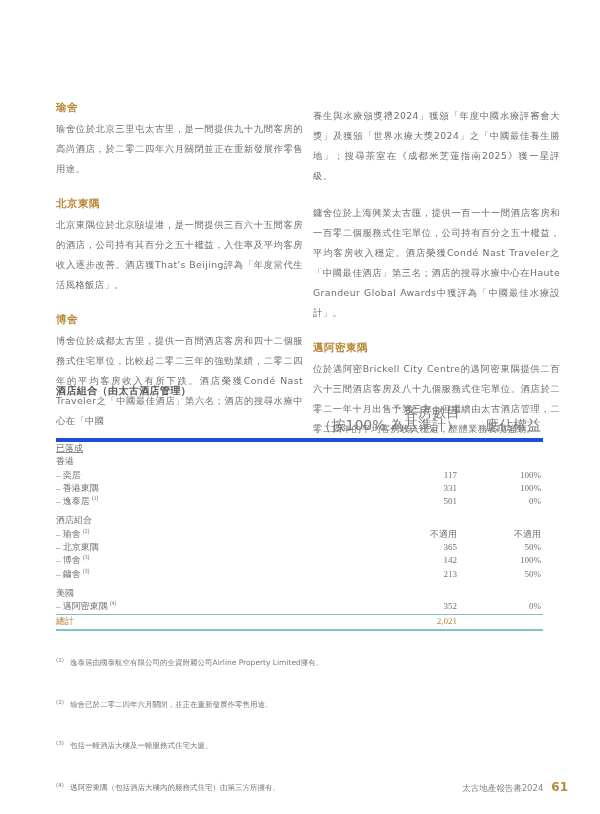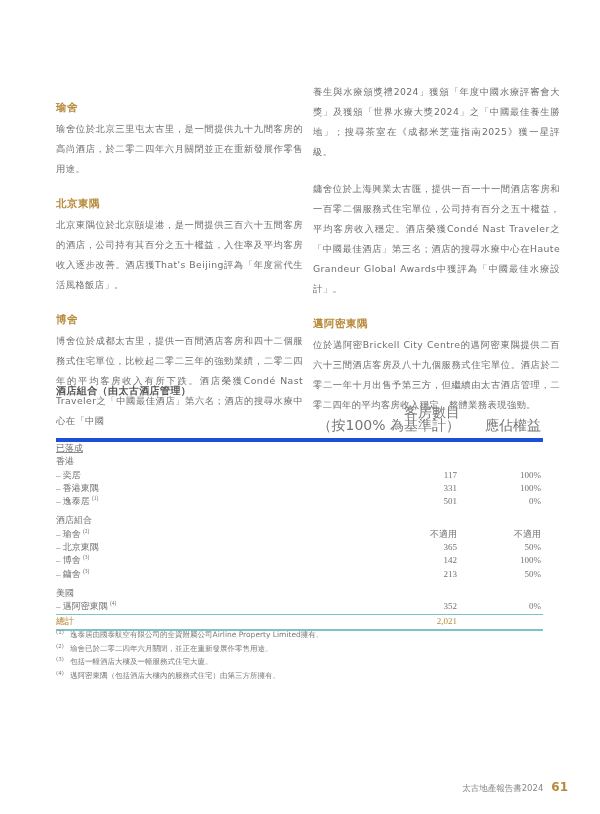--- a/index.html
+++ b/index.html
@@ -1,39 +1,39 @@
 <!DOCTYPE html>
 <html><head>
 <meta charset="utf-8">
 <style>
   html, body { margin:0; padding:0; background:#ffffff; }
   body { width:600px; height:814px; position:relative; overflow:hidden;
          font-family:"DejaVu Sans", "Liberation Sans", sans-serif; color:#6b6b6b; }
   .col { position:absolute; width:247px; }
   .col-left { left:56px; top:100px; }
-  .col-right { left:313px; top:84px; }
+  .col-right { left:313px; top:108px; }
   .sec-title { color:#b8893a; font-size:10.5px; font-weight:bold; line-height:14px; margin:0 0 5px 0; letter-spacing:0.5px; }
   .sec-body { font-size:9.3px; line-height:20px; color:#6e6e6e; margin:0 0 17px 0; text-align:justify; letter-spacing:0.4px; }
   .sec-body.cont { margin-top:-2px; }
   .table-wrap { position:absolute; left:56px; top:384px; width:487px; }
   .table-title { font-size:10px; font-weight:bold; color:#555; margin-bottom:8px; letter-spacing:0.4px; }
   .thead { position:relative; height:32px; border-bottom:4px solid #1d4ed8; font-size:14px; color:#777; }
   .th-rooms { position:absolute; right:83px; top:0; text-align:right; line-height:13px; }
   .th-int { position:absolute; right:2px; top:13px; line-height:13px; }
   .row { position:relative; height:13.3px; font-size:9px; line-height:13.3px; color:#707070;font-family:Liberation Serif, serif; }
   .row .label { position:absolute; left:0; }
   .row .v1 { position:absolute; right:86px; text-align:right; }
   .row .v2 { position:absolute; right:2px; text-align:right; }
   .row sup { font-size:5.5px; vertical-align:super; line-height:0; }
   .row.underline .label { text-decoration:underline; text-decoration-color:#888; }
   .gap { height:6px; }
   .row.last { border-bottom:1px solid #7fc4c4; }
   .row.total { color:#b8893a; border-bottom:2px solid #7fc4c4; height:14px; }
   .notes { position:absolute; left:56px; top:628px; width:480px; }
-  .note { font-size:7.5px; line-height:13.5px; color:#7a7a7a; position:relative; padding-left:14px; }
+  .note { font-size:7.5px; line-height:13.5px; color:#7a7a7a; position:relative; padding-left:14px;margin-top:28px; }
   .note .num { position:absolute; left:0; top:-2px; font-size:5.5px; }
   .footer { position:absolute; right:32px; top:780px; font-size:8.5px; color:#888; }
   .footer .page { color:#b8893a; font-size:12px; margin-left:8px; font-weight:bold; }
 </style>
 </head>
 <body>
 
 <div class="col col-left">
   <div class="sec-title">瑜舍</div>
   <p class="sec-body">瑜舍位於北京三里屯太古里，是一間提供九十九間客房的高尚酒店，於二零二四年六月關閉並正在重新發展作零售用途。</p>

